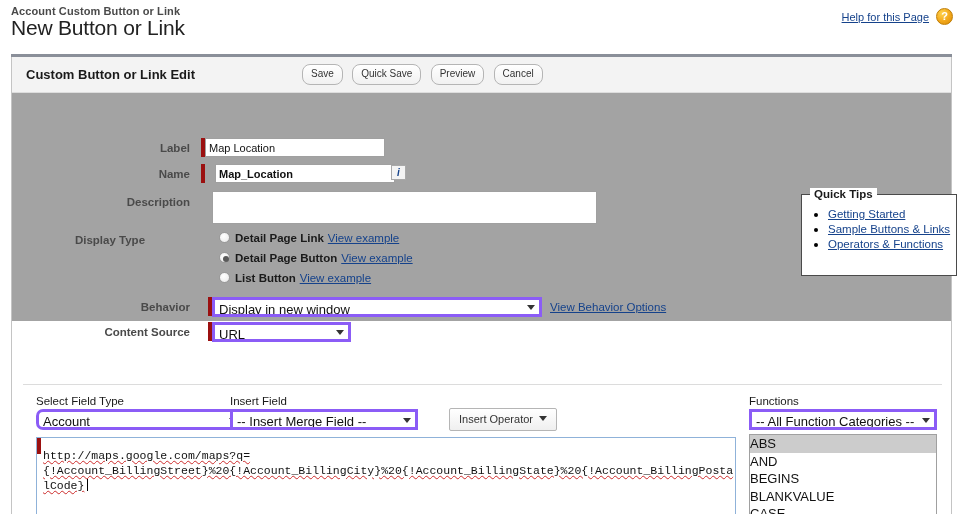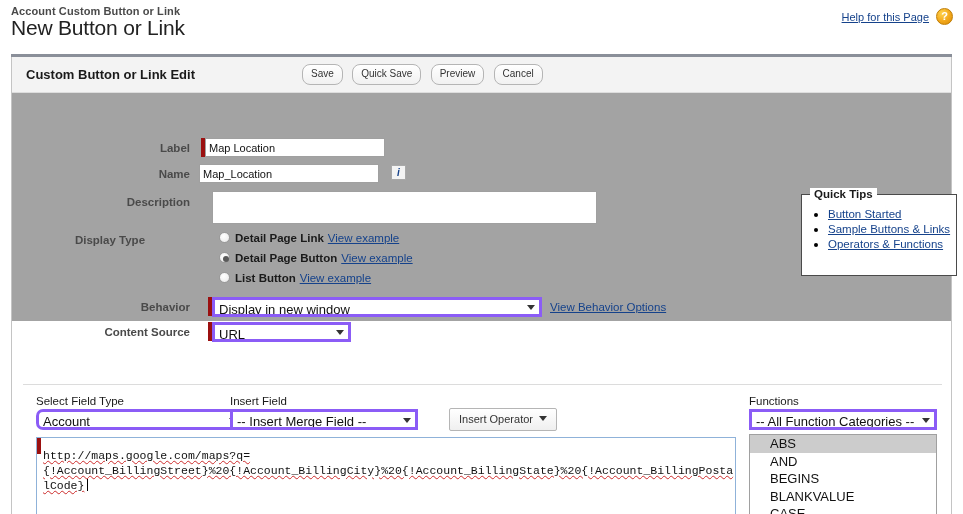--- a/index.html
+++ b/index.html
@@ -216,21 +216,21 @@
   }
 
   .fnList {
     position: absolute; left: 737px; top: 47px;
     width: 188px; height: 108px;
     border: 1px solid #a0a0a0; background: #ffffff;
     overflow: hidden;
   }
   .fnItem {
     font-size: 13px; color: #111111;
-    padding: 0 20px; line-height: 17.5px; cursor: pointer;
+    padding: 0 0; line-height: 17.5px; cursor: pointer;
   }
   .fnItem.sel2 { background: #cccccc; }
 </style>
 </head>
 <body>
 
 <div id="page">
 
   <div class="pageHeader">
     <div class="crumb">Account Custom Button or Link</div>
@@ -252,21 +252,21 @@
     </div>
 
     <div class="formArea">
 
       <div class="fLabel" style="left:18px; top:49px;">Label</div>
       <div class="reqBar" style="left:189px; top:45px;"></div>
       <input class="txt" style="left: 193px; top: 45px; width: 180px; height: 19px;" value="Map Location">
 
       <div class="fLabel" style="left:18px; top:75px;">Name</div>
       <div class="reqBar" style="left:189px; top:71px;"></div>
-      <input class="txt" style="left: 187px; top: 71px; width: 180px; height: 19px;" value="Map_Location">
+      <input class="txt" style="left: 203px; top: 71px; width: 180px; height: 19px; font-weight: bold;" value="Map_Location">
       <div class="infoBtn" style="left:379px; top:72px;">i</div>
 
       <div class="fLabel" style="left:18px; top:103px;">Description</div>
       <textarea class="ta" style="left: 200px; top: 98px; width: 385px; height: 33px;" placeholder=""></textarea>
 
       <div class="fLabel" style="left:18px; top:141px;text-align:center;">Display Type</div>
 
       <div class="radioLine" style="left:207px; top:138px;">
         <span class="radioDot"></span><span class="rLbl">Detail Page Link</span><span class="exLink">View example</span>
       </div>
@@ -290,21 +290,21 @@
       <div class="fLabel" style="left:18px; top:233px;">Content Source</div>
       <div class="reqBar" style="left:196px; top:229px;"></div>
       <div class="sel" style="left:200px; top:229px; width:139px; height:20px;">
         <span>URL</span>
         <span class="arw"></span>
       </div>
 
       <div class="qtips">
         <div class="qtipsLegend">Quick Tips</div>
         <ul>
-          <li><a>Button Started</a></li>
+          <li><a>Getting Started</a></li>
           <li><a>Sample Buttons &amp; Links</a></li>
           <li><a>Operators &amp; Functions</a></li>
         </ul>
       </div>
     </div>
 
     <div class="sep"></div>
 
     <div class="feArea">
 

